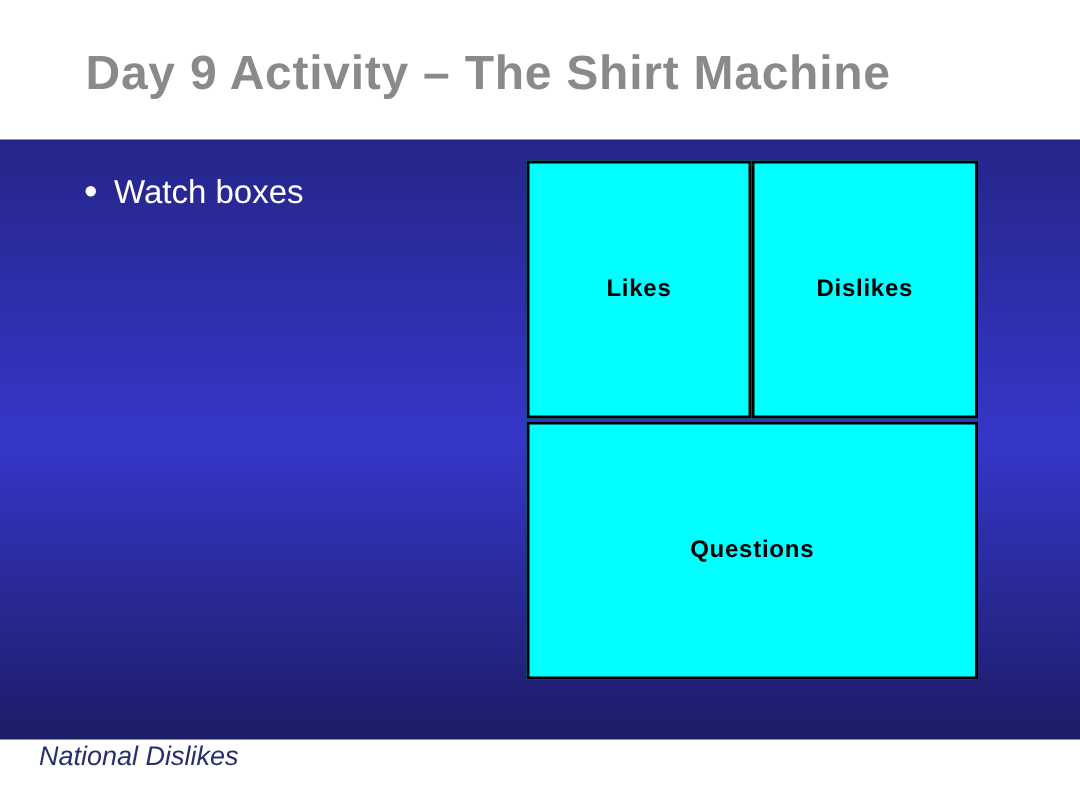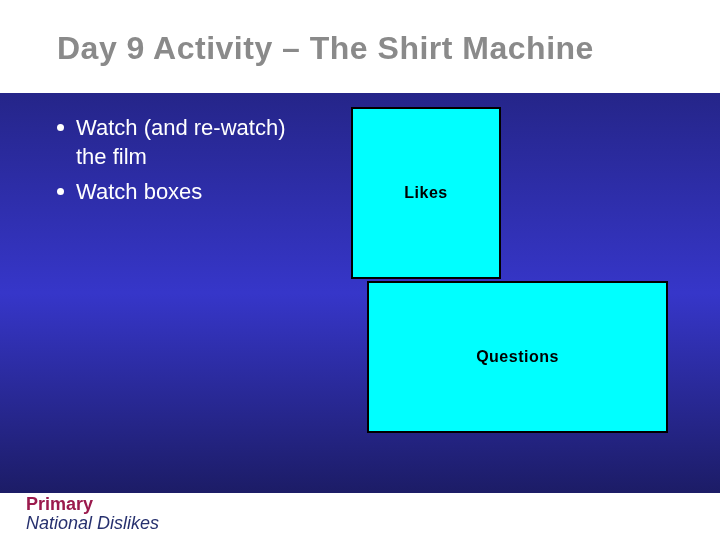--- a/index.html
+++ b/index.html
@@ -73,21 +73,21 @@
     display: flex;
     align-items: center;
     justify-content: center;
     color: #000000;
     font-weight: bold;
     font-size: 16px;
     letter-spacing: 0.5px;
   }
   .box-likes     { left: 351px; top: 14px;  width: 150px; height: 172px; }
   .box-dislikes  { left: 501px; top: 14px;  width: 151px; height: 172px; }
-  .box-questions { left: 367px; top: 188px; width: 301px; height: 152px; }
+  .box-questions { left: 351px; top: 188px; width: 301px; height: 172px; }
   .footer {
     position: absolute;
     left: 26px;
     top: 495px;
     line-height: 19px;
   }
   .brand-primary {
     font-size: 18px;
     font-weight: bold;
     color: var(--brand_primary_color, #9B1A4D);
@@ -103,37 +103,35 @@
 
 <div class="slide">
 
   <h1 class="title">Day 9 Activity – The Shirt Machine</h1>
 
   <div class="panel">
 
     <div class="bullets">
       <div class="bullet-item">
         <span class="dot"></span>
-        <span class="bullet-text">Watch (and re-watch) the film</span>
-      </div>
-      <div class="bullet-item">
-        <span class="dot"></span>
         <span class="bullet-text">Watch boxes</span>
       </div>
     </div>
 
     <div class="box box-likes">
       <span>Likes</span>
     </div>
 
+    <div class="box box-dislikes">
+      <span>Dislikes</span>
+    </div>
 
     <div class="box box-questions">
       <span>Questions</span>
     </div>
 
   </div>
 
   <div class="footer">
-    <div class="brand-primary">Primary</div>
     <div class="brand-secondary">National Dislikes</div>
   </div>
 
 </div>
 
 </body></html>

